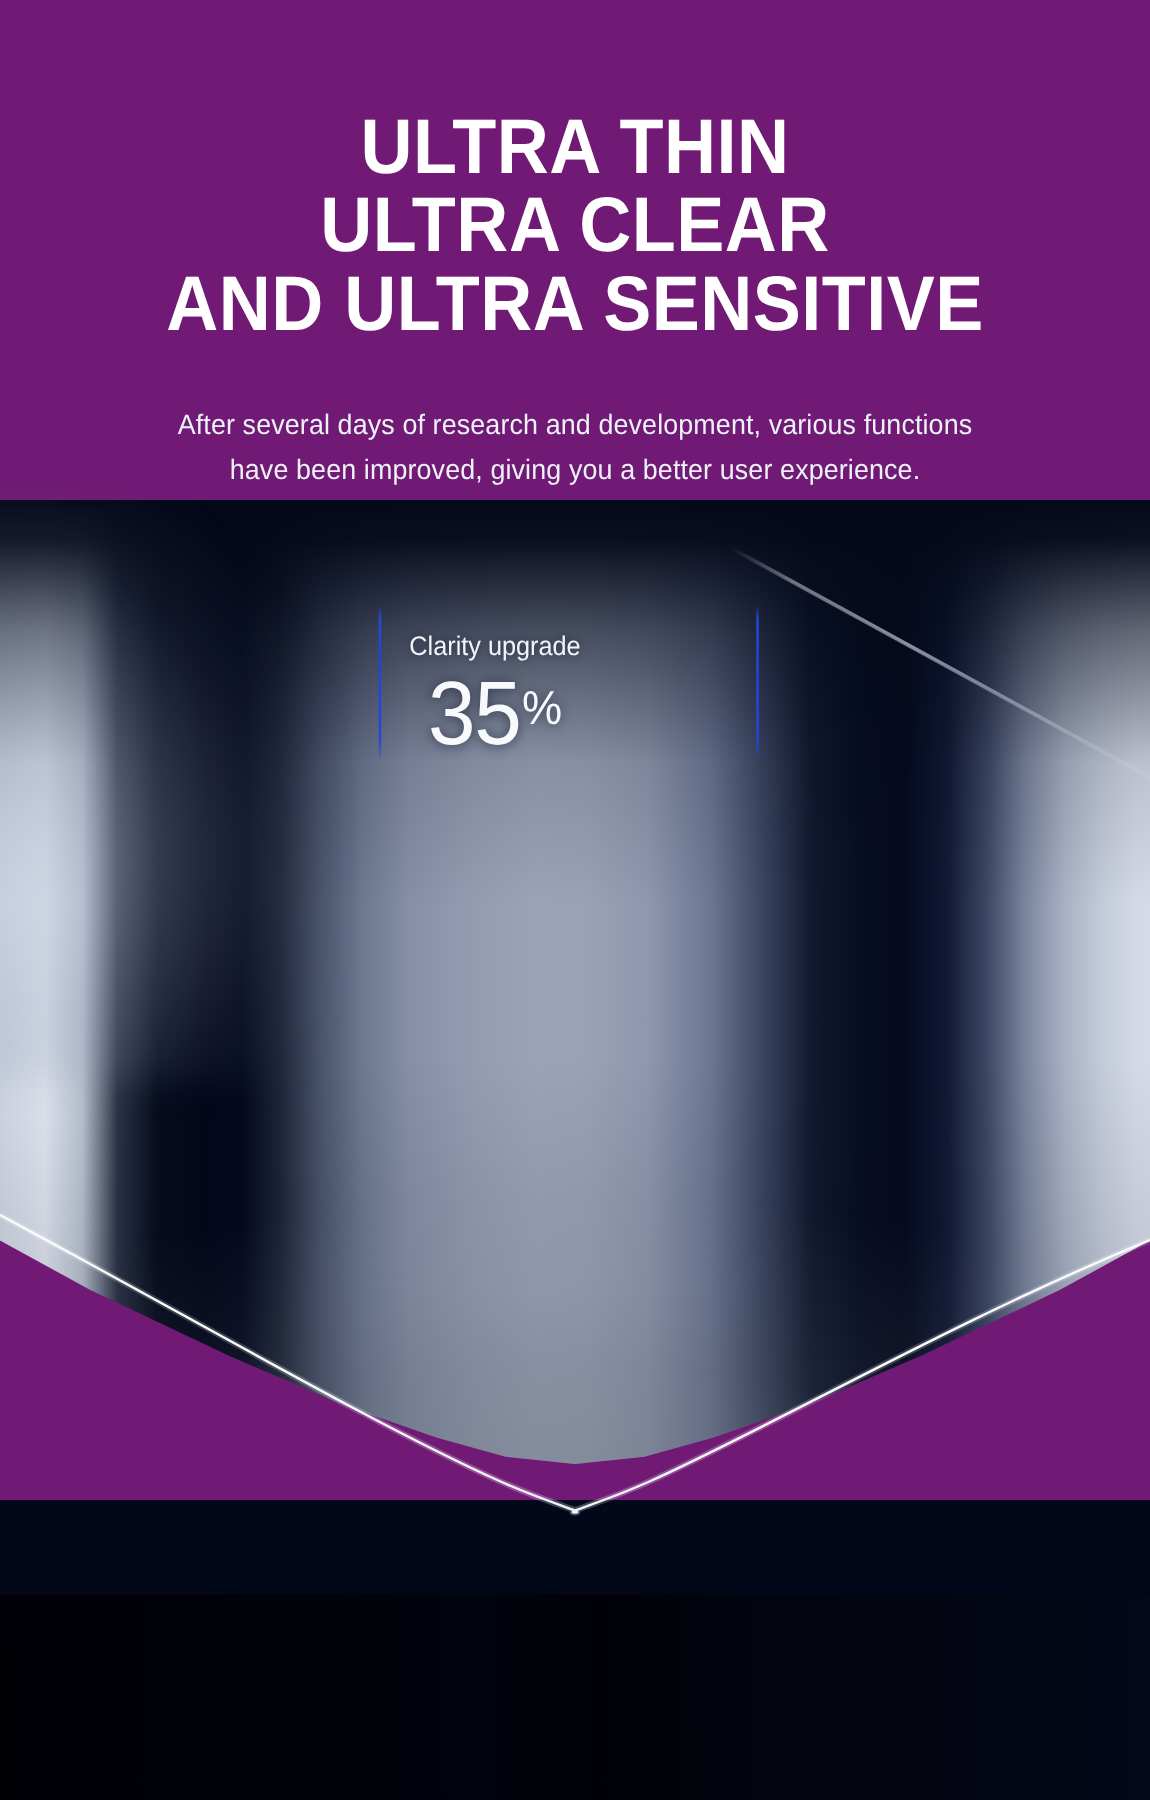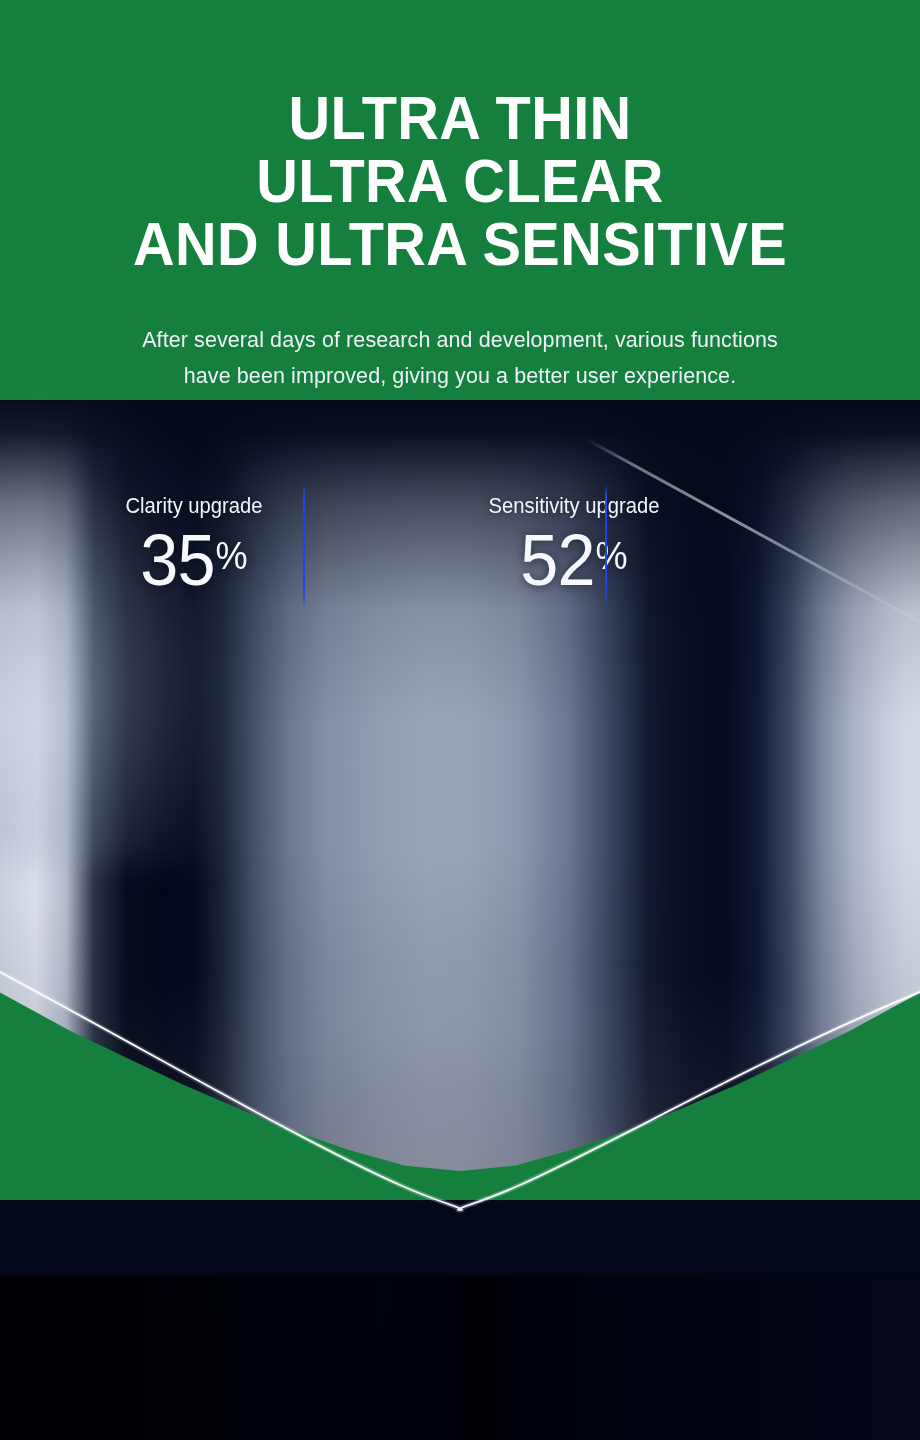--- a/index.html
+++ b/index.html
@@ -10,21 +10,21 @@
     height:1440px;
     background:#04091a;
     font-family:"Liberation Sans", sans-serif;
     overflow:hidden;
   }
 
   #stage {
     position:relative;
     width:920px;
     height:1440px;
-    background:#15803d;
+    background:#701a75;
     overflow:hidden;
   }
 
   
 
   .glass-wrap {
     position:absolute;
     left:0; top:0;
     width:920px; height:1440px;
     overflow:hidden;
@@ -215,25 +215,25 @@
     font-size:22.5px;
     line-height:36px;
     letter-spacing:0.1px;
     transform:scaleX(0.955);
     transform-origin:50% 50%;
     white-space:pre-line;
   }
 
   .stats {
     position:absolute;
-    top:480px; left:4px;
+    top:480px; left:16px;
     width:760px;
     height:130px;
     display:flex;
-    align-items:center;
+    align-items:flex-end;
   }
 
   .stat {
     position:relative;
     flex:1 1 0;
     text-align:center;
     padding-top:2px;
   }
 
   .stat-label {
@@ -338,24 +338,20 @@
 have been improved, giving you a better user experience.</div>
 
     <div class="stats">
 
       <div class="stat">
         <span class="stat-label">Clarity upgrade</span>
         <span class="stat-value"><span>35</span><span class="pct">%</span></span>
       </div>
 
 
-      <div class="stat">
-        <span class="stat-label">Sensitivity upgrade</span>
-        <span class="stat-value"><span>52</span><span class="pct">%</span></span>
-      </div>
 
     </div>
 
     <div class="divider d1"></div>
     <div class="divider d2"></div>
 
   </div>
 </div>
 
 </body></html>

